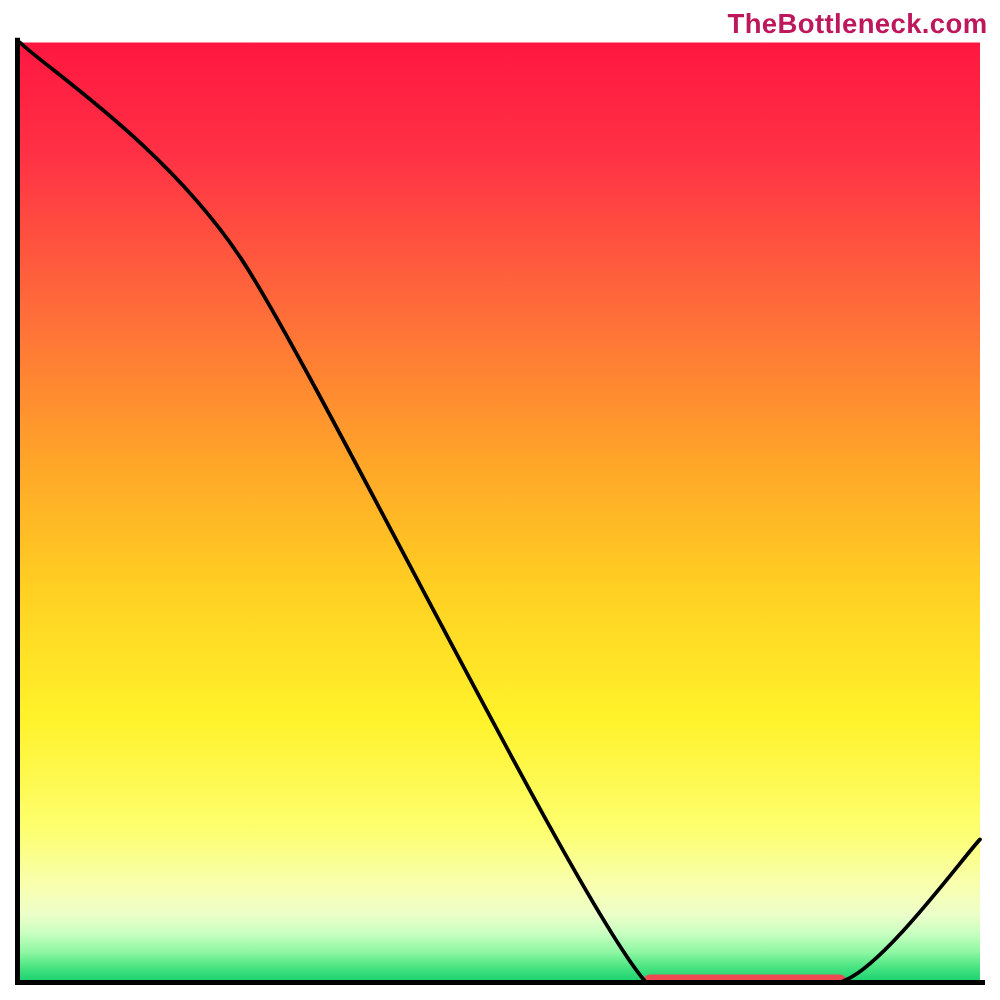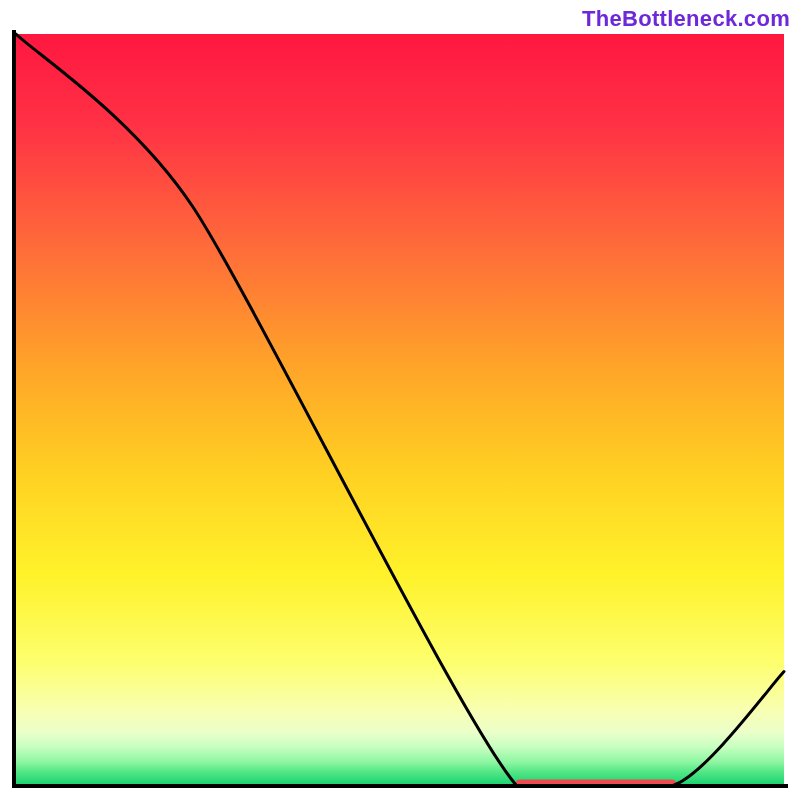--- a/index.html
+++ b/index.html
@@ -15,21 +15,21 @@
     position: relative;
     width: 800px;
     height: 800px;
   }
   .watermark {
     position: absolute;
     top: 6px;
     right: 10px;
     font-size: 22px;
     font-weight: 700;
-    color: #6d28d9;
+    color: #be185d;
     letter-spacing: 0.3px;
     user-select: none;
   }
   .plot-wrap {
     position: absolute;
     left: 12px;
     top: 30px;
     width: 776px;
     height: 758px;
   }

